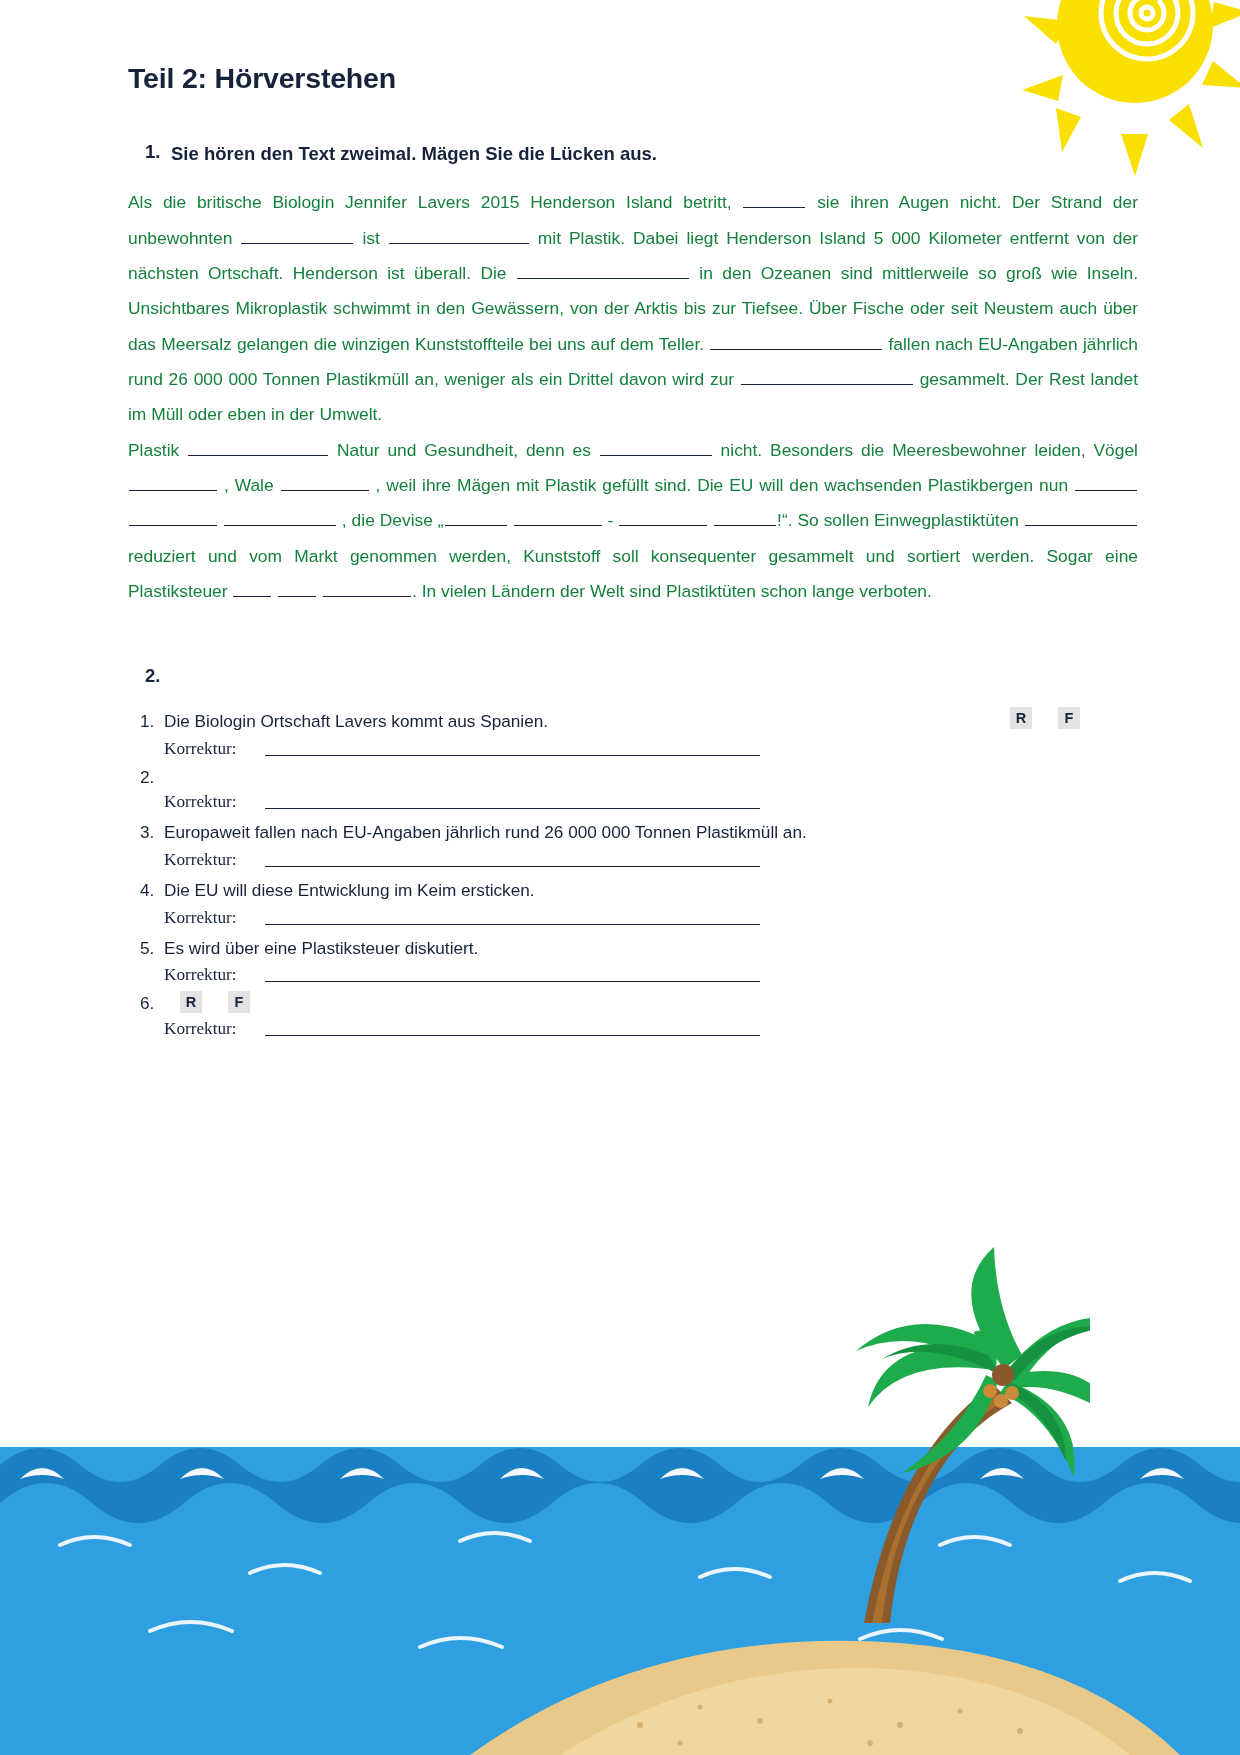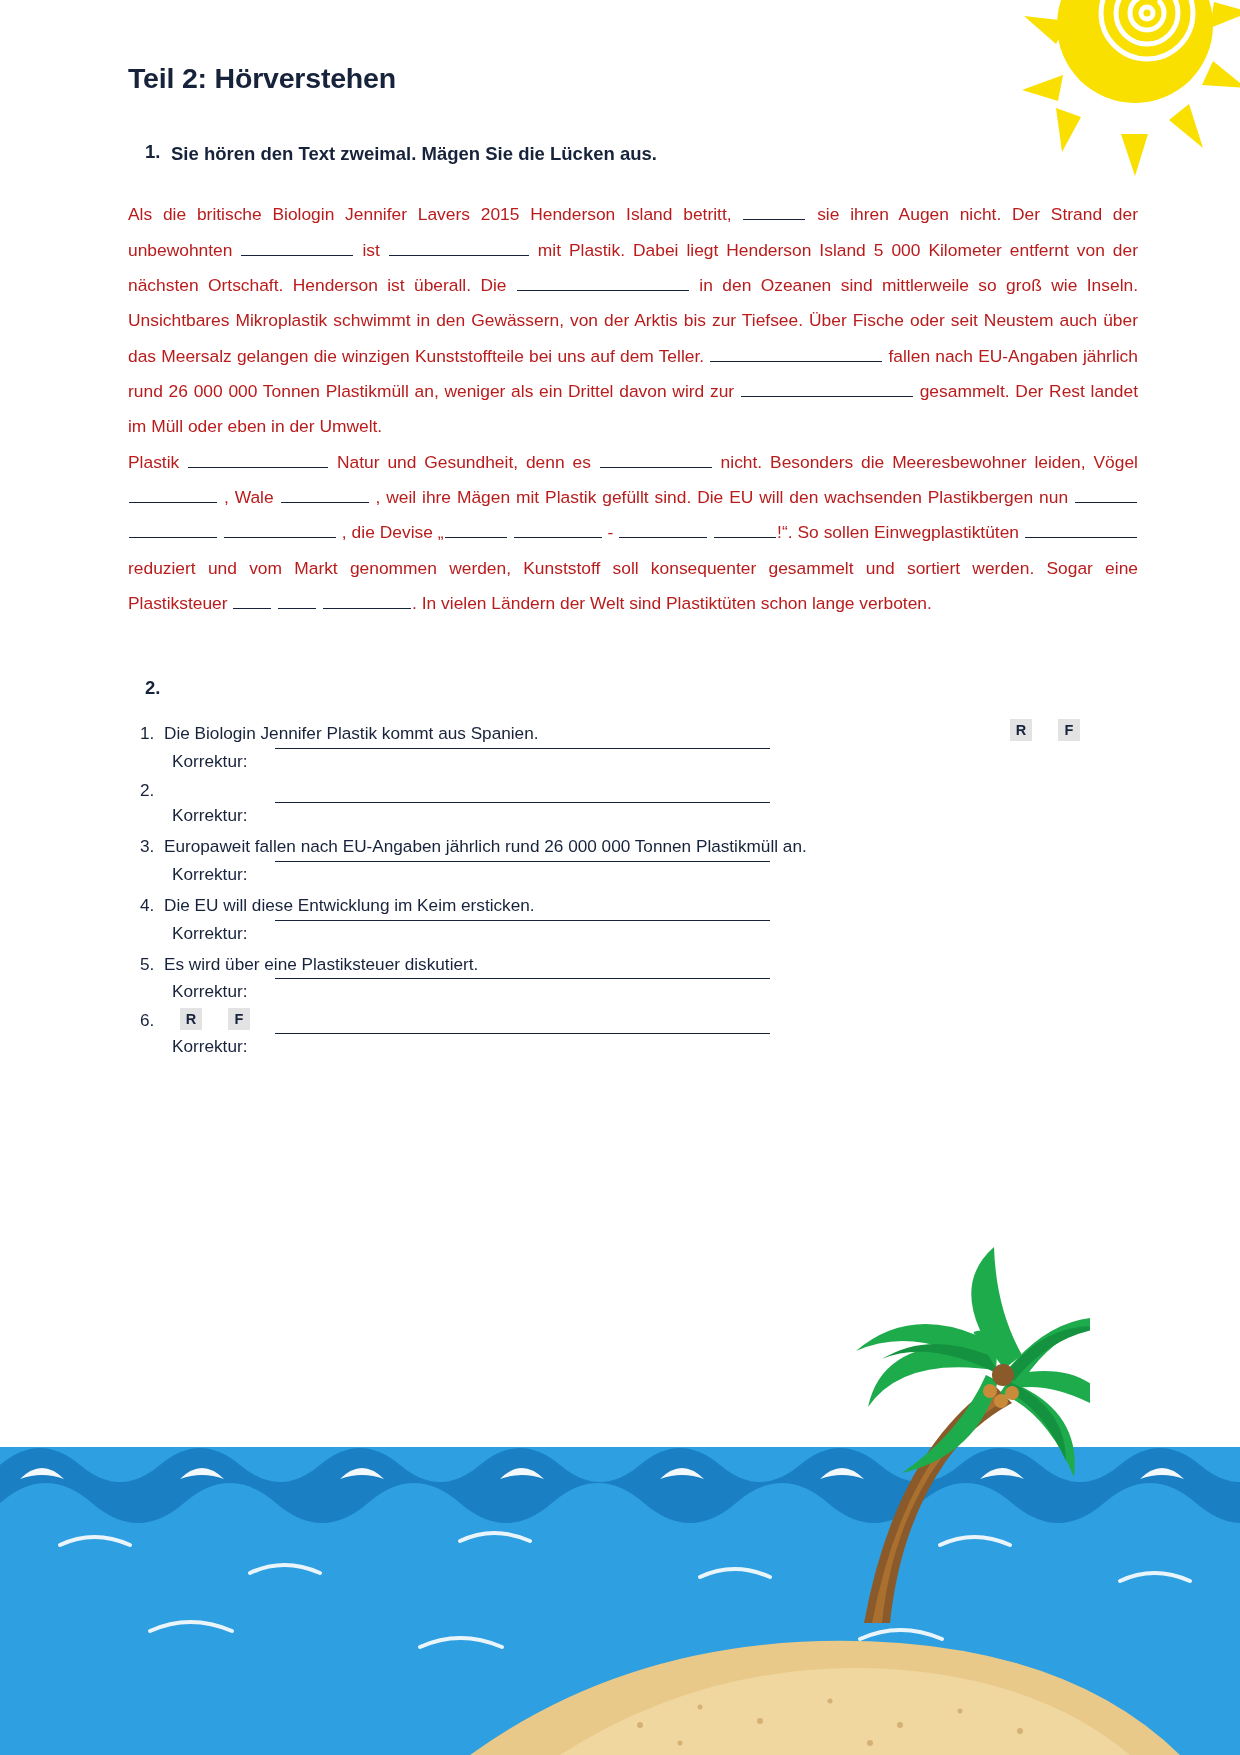--- a/index.html
+++ b/index.html
@@ -68,26 +68,26 @@
     color: #17233b;
   }
   .task-text {
     font-weight: bold;
     font-size: 18.5px;
     line-height: 1.42;
     color: #17233b;
   }
 
   .cloze {
-    margin: 30px 0 0 0;
+    margin: 18px 0 0 0;
     font-size: 17.4px;
     line-height: 2.03;
     text-align: justify;
     text-justify: inter-word;
-    color: #b91c1c;
+    color: #15803d;
   }
   .cloze p { margin: 0; }
 
   
   .bl {
     display: inline-block;
     border-bottom: 1.4px solid #17233b;
     vertical-align: baseline;
     height: 1.05em;
     margin: 0 1px;
@@ -138,22 +138,23 @@
     background: #e3e3e3;
     text-align: center;
     line-height: 22px;
     font-size: 14.5px;
     font-weight: bold;
     color: #17233b;
   }
 
   .korr-row {
     display: flex;
-    align-items: flex-start;
-    margin: 4px 0 8px 32px;
+    align-items: flex-end;
+    margin: 4px 0 8px 24px;
+    font-family: Liberation Serif, serif;
   }
   .korr-label {
     font-size: 17.2px;
     color: #17233b;
     flex: 0 0 auto;
   }
   .korr-line {
     display: inline-block;
     border-bottom: 1.3px solid #17233b;
     height: 1px;
@@ -307,21 +308,21 @@
   </div>
 
   <div class="task task-2-wrap">
     <span class="task-num">2.</span>
   </div>
 
   <div class="statements">
 
     <div class="stmt-row">
       <span class="stmt-num">1.</span>
-      <span class="stmt-text">Die Biologin Jennifer Plastik kommt aus Spanien.</span>
+      <span class="stmt-text">Die Biologin Ortschaft Lavers kommt aus Spanien.</span>
       <span class="rf-group pinned">
         <span class="rf-box">R</span>
         <span class="rf-box">F</span>
       </span>
     </div>
     <div class="korr-row">
       <span class="korr-label">Korrektur:</span>
       <span class="korr-line"></span>
     </div>
 

